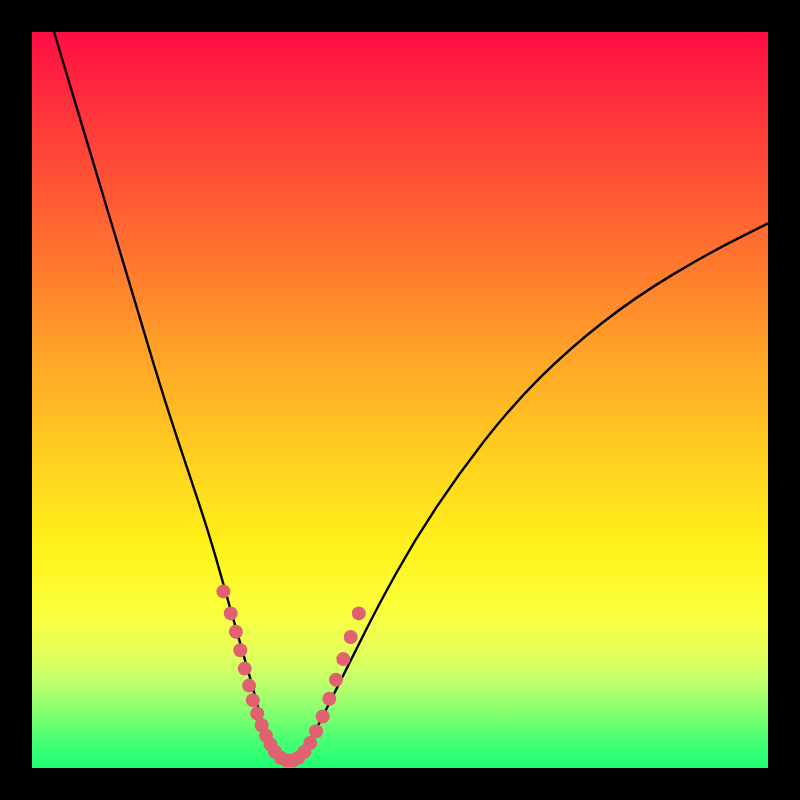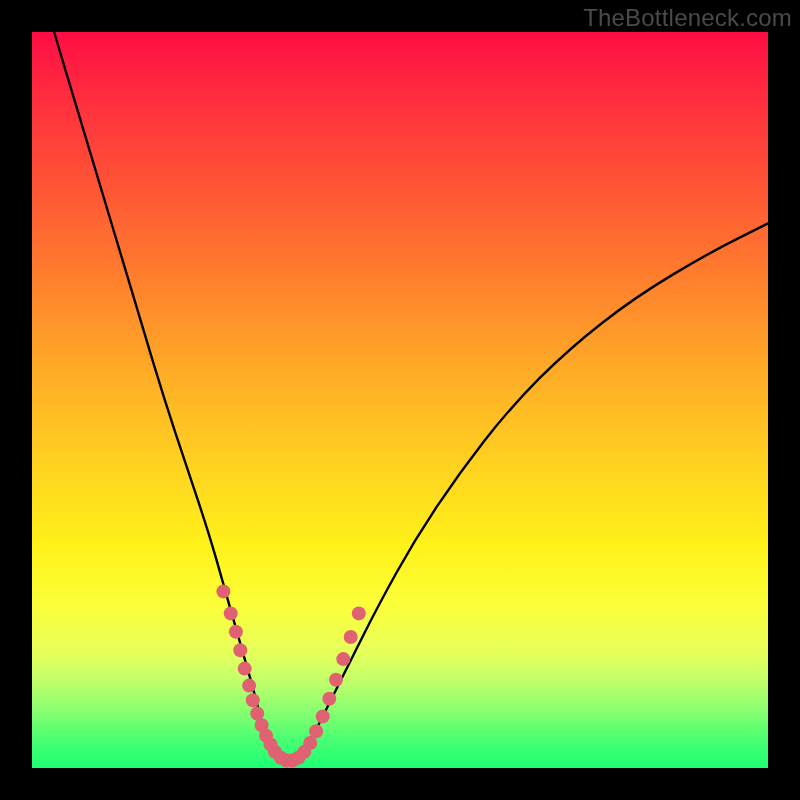--- a/index.html
+++ b/index.html
@@ -90,14 +90,13 @@
         <circle cx="284.1" cy="699.2" r="7" fill="#e06272"></circle>
         <circle cx="290.7" cy="684.5" r="7" fill="#e06272"></circle>
         <circle cx="297.3" cy="666.8" r="7" fill="#e06272"></circle>
         <circle cx="304.0" cy="647.7" r="7" fill="#e06272"></circle>
         <circle cx="311.3" cy="627.1" r="7" fill="#e06272"></circle>
         <circle cx="318.7" cy="605.0" r="7" fill="#e06272"></circle>
         <circle cx="326.8" cy="581.4" r="7" fill="#e06272"></circle>
       </g>
   </svg>
 
-  <div class="watermark">TheBottleneck.com</div>
 </div>
 
 </body></html>

